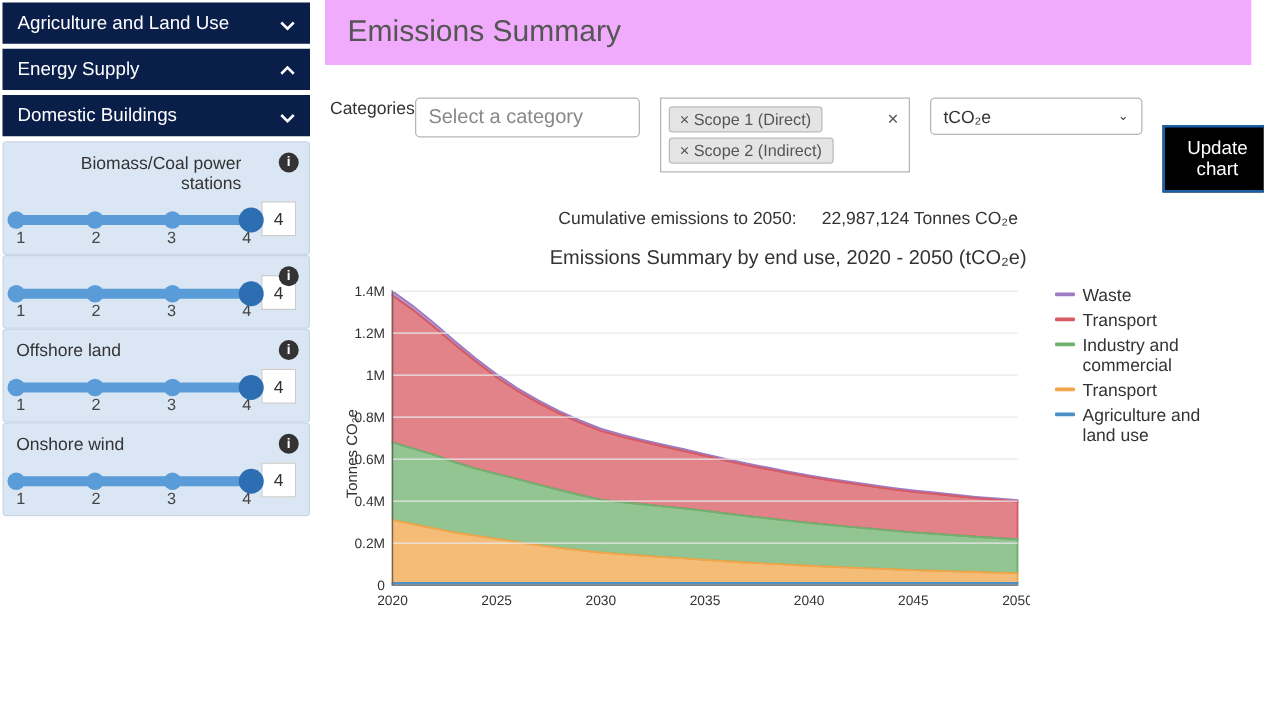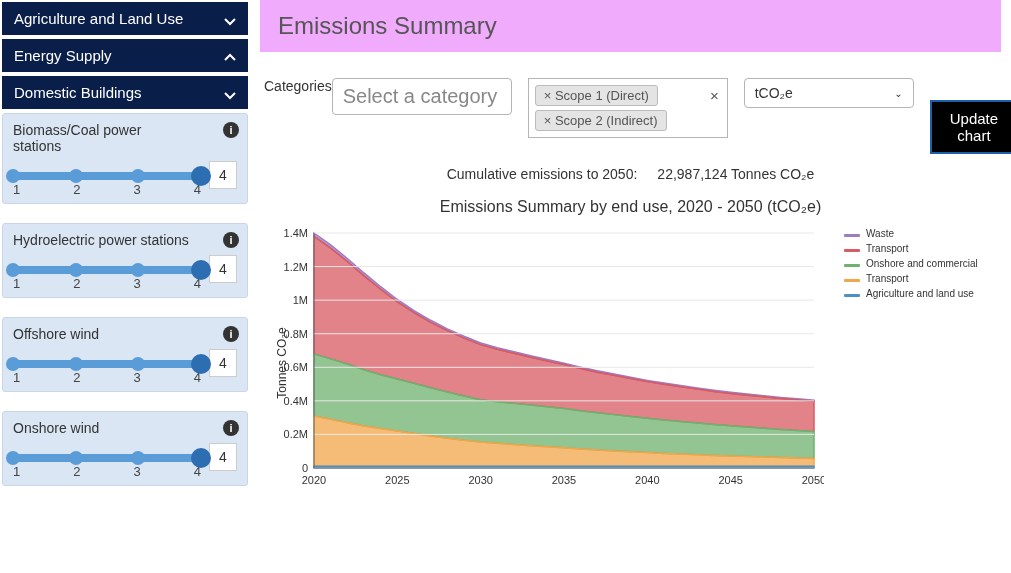--- a/index.html
+++ b/index.html
@@ -3,51 +3,51 @@
 <meta charset="utf-8">
 <style>
 * { box-sizing: border-box; margin: 0; padding: 0; }
 body { font-family: "Segoe UI", Arial, sans-serif; font-size: 14px; color: #333; background: #fff; }
 .container { display: flex; width: 1011px; height: 573px; }
 .sidebar { width: 250px; padding: 2px 2px 0 2px; overflow: hidden; }
 .accordion-header { background: #0a1e4a; color: #fff; padding: 8px 12px; display: flex; justify-content: space-between; align-items: center; margin-bottom: 4px; cursor: pointer; font-size: 15px; }
 .chevron { width: 12px; height: 12px; display: inline-block; }
 .chevron svg { width: 100%; height: 100%; }
 .panel-body { padding: 0 0 4px 0; }
-.slider-card { background: #dbe6f4; border: 1px solid #c9d6e8; border-radius: 3px; margin-bottom: 19px; padding: 8px 10px 6px 10px; position: relative; }
+.slider-card { background: #dbe6f4; border: 1px solid #c9d6e8; border-radius: 3px; margin-bottom: 0; padding: 8px 10px 6px 10px; position: relative; text-align: right; }
 .slider-title-row { display: flex; justify-content: space-between; }
 .slider-title { font-size: 14px; color: #333; max-width: 180px; }
 .info-icon { width: 16px; height: 16px; background: #333; color: #fff; border-radius: 50%; font-weight: bold; font-size: 11px; display: flex; align-items: center; justify-content: center; position: absolute; top: 8px; right: 8px; }
 .slider-row { display: flex; align-items: center; margin-top: 10px; }
 .slider-track-wrap { flex: 1; position: relative; }
 .slider-track { height: 8px; background: #5a9cd8; border-radius: 4px; position: relative; margin: 8px 0 2px 0; }
 .slider-dot { width: 14px; height: 14px; background: #5a9cd8; border-radius: 50%; position: absolute; top: -3px; transform: translateX(-50%); }
 .slider-thumb { width: 20px; height: 20px; background: #2d6eb3; border-radius: 50%; position: absolute; top: -6px; transform: translateX(-50%); cursor: pointer; }
 .slider-labels { display: flex; justify-content: space-between; font-size: 13px; color: #444; margin-top: 2px; }
 .slider-value-box { width: 28px; height: 28px; background: #fff; border: 1px solid #ccc; display: flex; align-items: center; justify-content: center; margin-left: 8px; font-size: 14px; margin-top: -12px; }
 .main { flex: 1; padding: 0 10px; overflow: hidden; }
 .page-title-bar { background: #f0abfc; padding: 12px 18px; margin-bottom: 26px; }
 .page-title { font-size: 24px; font-weight: 300; color: #555; }
 .filters-row { display: flex; gap: 16px; align-items: flex-start; padding: 0 4px; }
 .filter-col { display: flex; flex-direction: row; }
 .filter-label { font-size: 14px; color: #333; margin-bottom: 6px; }
-.select-box { border: 1px solid #b5b5b5; border-radius: 4px; padding: 6px 10px; font-size: 20px; min-width: 180px; color: #888; background: #fff; }
+.select-box { border: 1px solid #b5b5b5; border-radius: 4px; padding: 6px 10px; font-size: 16px; min-width: 180px; color: #888; background: #fff; }
 .scope-box { border: 1px solid #b5b5b5; border-radius: 0; padding: 4px; background: #fff; min-width: 200px; position: relative; }
 .scope-chip { display: inline-block; background: #e4e4e4; border: 1px solid #bbb; border-radius: 3px; padding: 2px 8px; margin: 2px; font-size: 13px; color: #555; cursor: pointer; }
 .scope-clear { position: absolute; right: 8px; top: 8px; font-size: 15px; color: #555; cursor: pointer; }
 .unit-select { border: 1px solid #b5b5b5; border-radius: 4px; padding: 6px 10px; font-size: 14px; min-width: 170px; background: #fff; display: flex; justify-content: space-between; align-items: center; }
 .unit-caret { font-size: 10px; }
 .update-btn { background: #000000; color: #fff; border: 2px solid #1b5fa8; padding: 8px 18px; font-size: 15px; cursor: pointer; margin-top: 22px; }
 .cumulative-row { padding: 12px 10px 8px 10px; font-size: 14px; color: #333; display: flex; gap: 20px; justify-content: center; }
 .chart-title { text-align: center; font-size: 16px; color: #333; margin: 8px 0 12px 0; }
 .chart-wrap { display: flex; padding: 0 0 0 4px; }
 .chart-area { position: relative; width: 560px; height: 270px; }
 .y-axis-label { position: absolute; left: -18px; top: 50%; transform: translateY(-50%) rotate(-90deg); font-size: 12px; color: #333; white-space: nowrap; }
 .x-axis-label { text-align: center; font-size: 12px; color: #333; margin-top: 6px; width: 560px; }
-.legend { margin-left: 20px; font-size: 10px; }
+.legend { margin-left: 20px; font-size: 14px; }
 .legend-item { display: flex; align-items: flex-start; margin-bottom: 4px; max-width: 140px; }
 .legend-swatch { width: 16px; height: 3px; border-radius: 1px; margin-right: 6px; margin-top: 6px; flex-shrink: 0; }
 svg.chart-svg { width: 100%; height: 100%; }
 .axis-text { font-size: 11px; fill: #333; }
 .grid-line { stroke: #e8e8e8; stroke-width: 1; }
 .axis-line { stroke: #666; stroke-width: 1; }
 </style>
 </head>
 <body>
 
@@ -91,46 +91,43 @@
                 <span>1</span>
                 <span>2</span>
                 <span>3</span>
                 <span>4</span>
               </div>
             </div>
             <div class="slider-value-box">4</div>
           </div>
         </div>
         <div class="slider-card">
+          <div class="info-icon">i</div>
+          <div class="slider-row">
+            <div class="slider-track-wrap">
+              <div class="slider-track">
+                <div class="slider-dot" style="left: 0%;"></div>
+                <div class="slider-dot" style="left: 33.3%;"></div>
+                <div class="slider-dot" style="left: 66.6%;"></div>
+                <div class="slider-dot" style="left: 100%;"></div>
+                <div class="slider-thumb" style="left: 100%;"></div>
+              </div>
+              <div class="slider-labels">
+                <span>1</span>
+                <span>2</span>
+                <span>3</span>
+                <span>4</span>
+              </div>
+            </div>
+            <div class="slider-value-box">4</div>
+          </div>
+        </div>
+        <div class="slider-card">
           <div class="slider-title-row">
-            <div class="slider-title">Hydroelectric power stations</div>
-          </div>
-          <div class="info-icon">i</div>
-          <div class="slider-row">
-            <div class="slider-track-wrap">
-              <div class="slider-track">
-                <div class="slider-dot" style="left: 0%;"></div>
-                <div class="slider-dot" style="left: 33.3%;"></div>
-                <div class="slider-dot" style="left: 66.6%;"></div>
-                <div class="slider-dot" style="left: 100%;"></div>
-                <div class="slider-thumb" style="left: 100%;"></div>
-              </div>
-              <div class="slider-labels">
-                <span>1</span>
-                <span>2</span>
-                <span>3</span>
-                <span>4</span>
-              </div>
-            </div>
-            <div class="slider-value-box">4</div>
-          </div>
-        </div>
-        <div class="slider-card">
-          <div class="slider-title-row">
-            <div class="slider-title">Offshore wind</div>
+            <div class="slider-title">Offshore land</div>
           </div>
           <div class="info-icon">i</div>
           <div class="slider-row">
             <div class="slider-track-wrap">
               <div class="slider-track">
                 <div class="slider-dot" style="left: 0%;"></div>
                 <div class="slider-dot" style="left: 33.3%;"></div>
                 <div class="slider-dot" style="left: 66.6%;"></div>
                 <div class="slider-dot" style="left: 100%;"></div>
                 <div class="slider-thumb" style="left: 100%;"></div>
@@ -247,21 +244,21 @@
           <div class="legend-item">
             <div class="legend-swatch" style="background: rgb(158, 124, 193);"></div>
             <span>Waste</span>
           </div>
           <div class="legend-item">
             <div class="legend-swatch" style="background: rgb(216, 90, 99);"></div>
             <span>Transport</span>
           </div>
           <div class="legend-item">
             <div class="legend-swatch" style="background: rgb(111, 178, 111);"></div>
-            <span>Onshore and commercial</span>
+            <span>Industry and commercial</span>
           </div>
           <div class="legend-item">
             <div class="legend-swatch" style="background: rgb(242, 165, 74);"></div>
             <span>Transport</span>
           </div>
           <div class="legend-item">
             <div class="legend-swatch" style="background: rgb(74, 144, 199);"></div>
             <span>Agriculture and land use</span>
           </div>
         </div>

